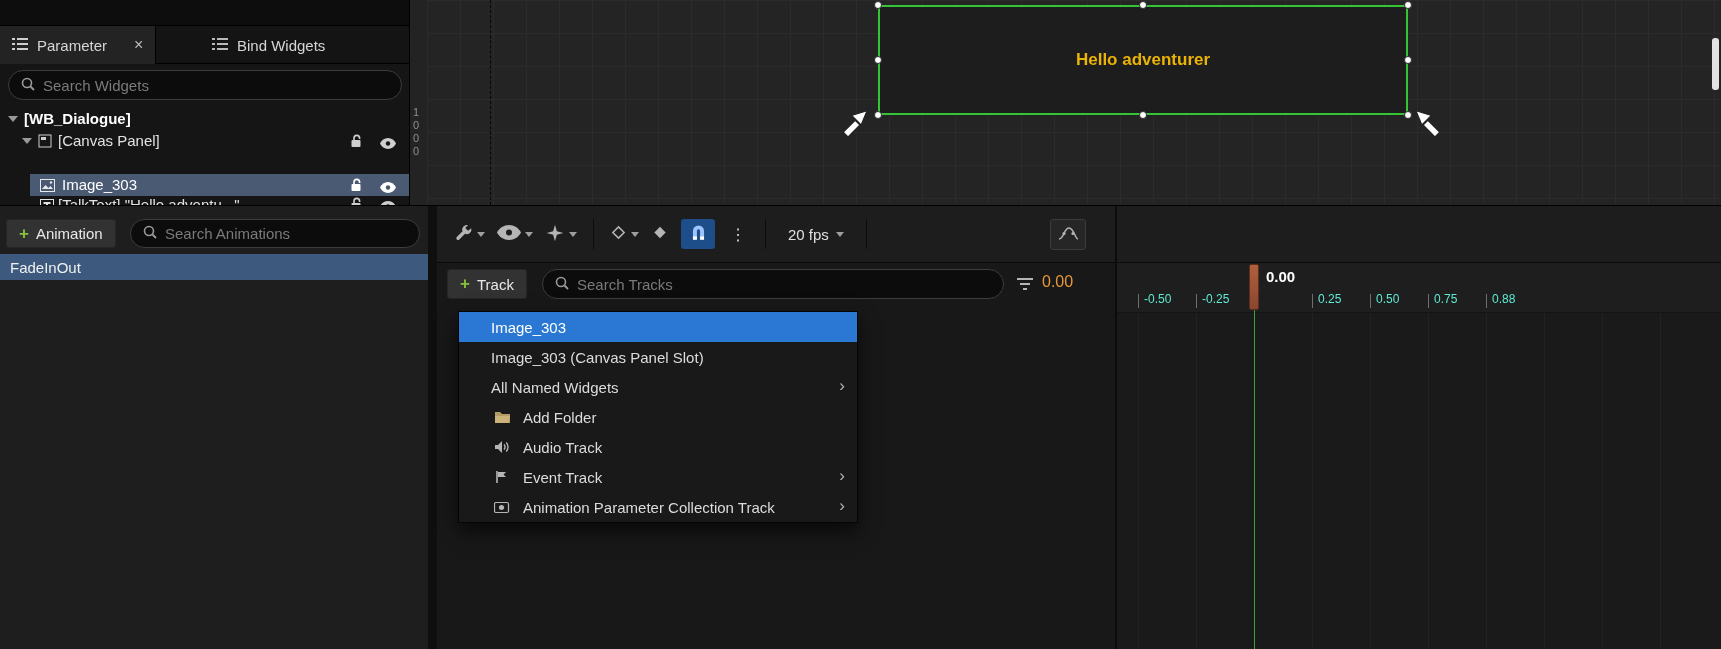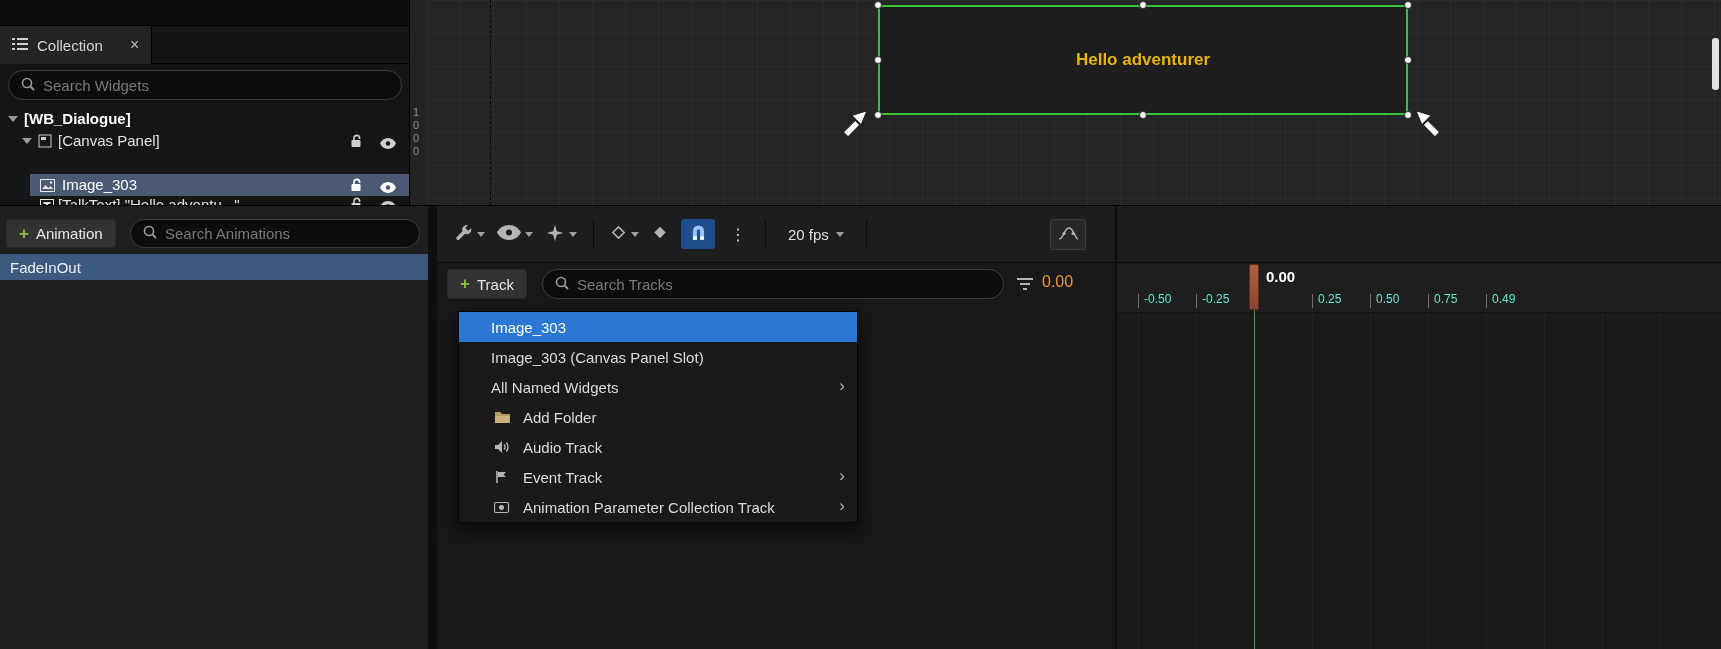--- a/index.html
+++ b/index.html
@@ -98,22 +98,37 @@
               <g fill="#cfcfcf">
                 <rect y="1" width="3" height="2"></rect>
                 <rect x="5" y="1" width="11" height="2"></rect>
                 <rect y="6" width="3" height="2"></rect>
                 <rect x="5" y="6" width="11" height="2"></rect>
                 <rect y="11" width="3" height="2"></rect>
                 <rect x="5" y="11" width="11" height="2"></rect>
               </g>
             </svg>
         </span>
-        <span>Collection</span>
+        <span>Parameter</span>
         <span class="close">×</span>
+      </div>
+      <div class="tab" style="left:200px">
+        <span>
+          <svg width="16" height="14" viewBox="0 0 16 14">
+              <g fill="#b9b9b9">
+                <rect y="1" width="3" height="2"></rect>
+                <rect x="5" y="1" width="11" height="2"></rect>
+                <rect y="6" width="3" height="2"></rect>
+                <rect x="5" y="6" width="11" height="2"></rect>
+                <rect y="11" width="3" height="2"></rect>
+                <rect x="5" y="11" width="11" height="2"></rect>
+              </g>
+            </svg>
+        </span>
+        <span>Bind Widgets</span>
       </div>
     </div>
 
     <div class="searchbox" style="left:8px;top:70px;width:394px;height:30px">
       <span>
         <svg width="14" height="14" viewBox="0 0 14 14">
             <circle cx="6" cy="6" r="4.5" fill="none" stroke="#9a9a9a" stroke-width="1.6"></circle>
             <line x1="9.5" y1="9.5" x2="13" y2="13" stroke="#9a9a9a" stroke-width="1.8"></line>
           </svg>
       </span>
@@ -363,21 +378,21 @@
     <span class="ticklabel" style="left:716px">-0.50</span>
     <span class="tickline" style="left:768px"></span>
     <span class="ticklabel" style="left:774px">-0.25</span>
     <span class="tickline" style="left:884px"></span>
     <span class="ticklabel" style="left:890px">0.25</span>
     <span class="tickline" style="left:942px"></span>
     <span class="ticklabel" style="left:948px">0.50</span>
     <span class="tickline" style="left:1000px"></span>
     <span class="ticklabel" style="left:1006px">0.75</span>
     <span class="tickline" style="left:1058px"></span>
-    <span class="ticklabel" style="left:1064px">0.49</span>
+    <span class="ticklabel" style="left:1064px">0.88</span>
 
     <div class="timelinebody"></div>
     <span class="gridline" style="left:710px"></span>
     <span class="gridline" style="left:768px"></span>
     <span class="gridline" style="left:884px"></span>
     <span class="gridline" style="left:942px"></span>
     <span class="gridline" style="left:1000px"></span>
     <span class="gridline" style="left:1058px"></span>
     <span class="gridline" style="left:1116px"></span>
     <span class="gridline" style="left:1174px"></span>

